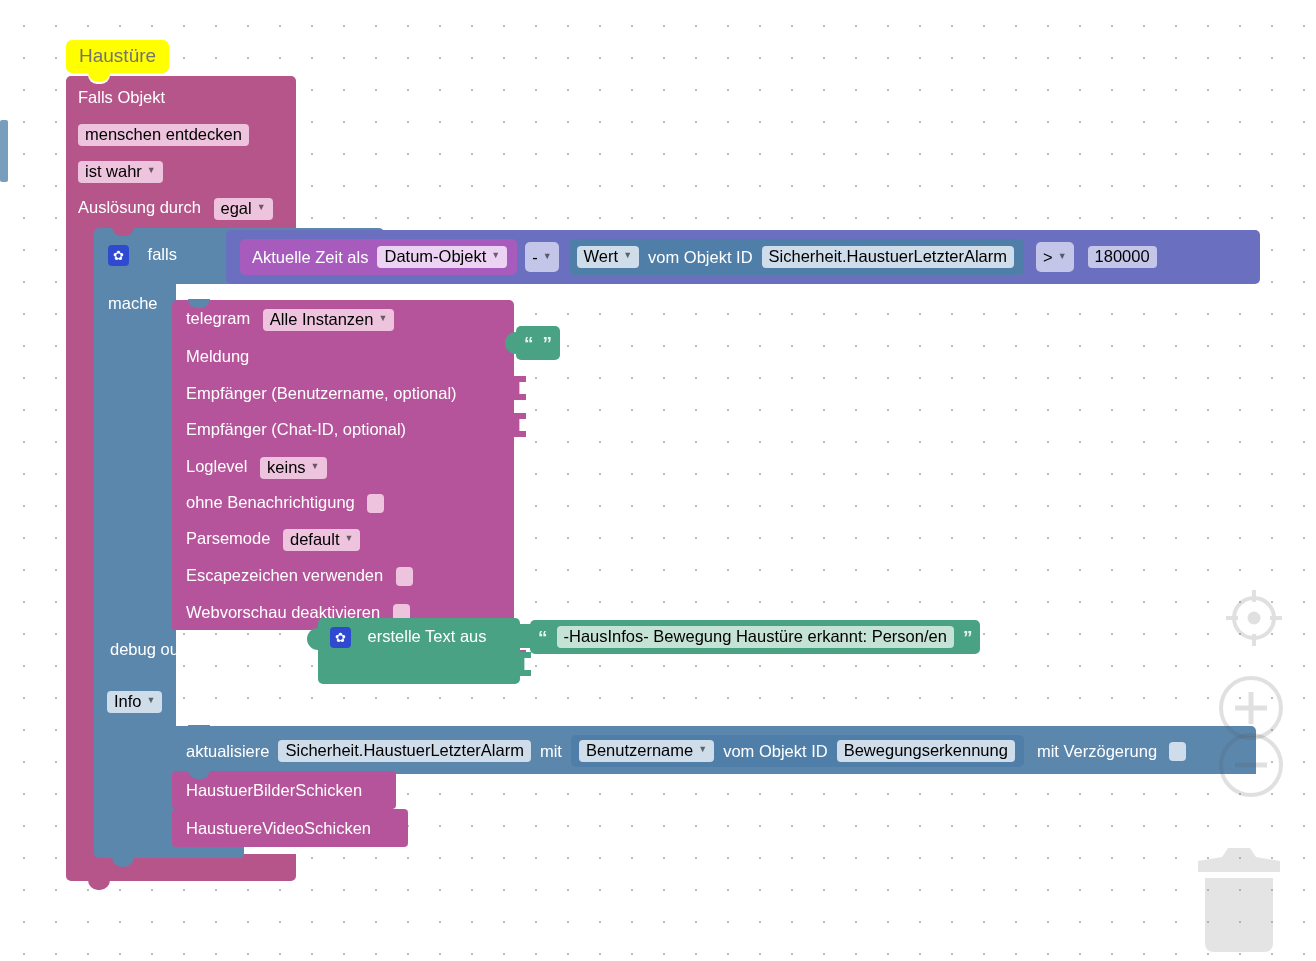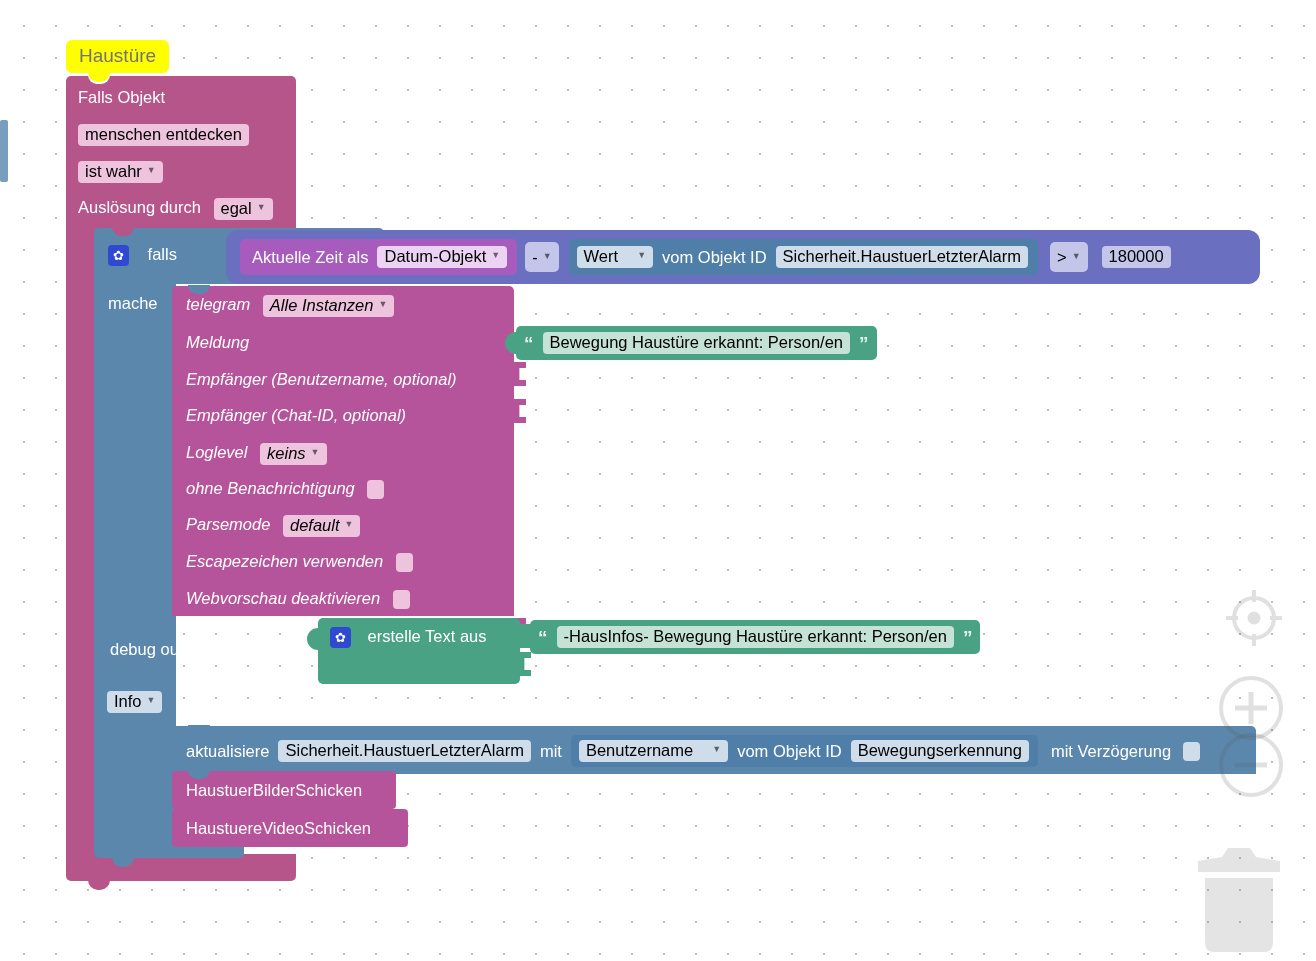--- a/index.html
+++ b/index.html
@@ -57,21 +57,21 @@
   .c-magenta   { background: #b5549a; }  
   .c-blue      { background: #5b87ad; }  
   .c-purple    { background: #6b6fc0; }  
   .c-violet    { background: #a65bbd; }  
   .c-green     { background: #4aa284; }  
   .c-steelblue { background: #4f7fa8; }  
 
   .f-pink      { background: #eec3dd; }
   .f-violetlt  { background: #edd3f3; }
   .f-purplelt  { background: #c3c6e8; }
-  .f-bluelt    { background: #cfdcea; gap: 14px; }
+  .f-bluelt    { background: #cfdcea; }
   .f-greenlt   { background: #c5e2d6; }
   .f-steel     { background: #cfdcea; }
 
   
   #name-tag {
     left: 66px; top: 40px;
     background: #ffff00;
     border-radius: 6px;
     padding: 5px 13px 6px 13px;
     font-size: 19px; color: #737373;
@@ -139,21 +139,21 @@
   #dbg-level  { position: absolute; left: 13px; top: 463px; font-size: 16.5px; }
   
   .tab-out {
     position: absolute; width: 11px; height: 22px;
     border-radius: 0 11px 11px 0;
   }
 
   
   #compare-block {
     left: 226px; top: 230px; width: 1034px; height: 54px;
-    border-radius: 12px; z-index: 12;
+    border-radius: 5px; z-index: 12;
   }
   #compare-inner { position: absolute; left: 14px; top: 9px; }
   .row-inline { display: flex; align-items: center; gap: 0; }
 
   #time-block {
     display: inline-flex; align-items: center;
     height: 36px; border-radius: 5px; padding: 0 10px 0 12px;
     font-size: 16.5px; margin-right: 8px;
   }
   #minus-field {
@@ -172,22 +172,22 @@
     margin-right: 10px;
   }
   #num-block {
     display: inline-flex; align-items: center;
     height: 32px; border-radius: 5px; padding: 0 4px;
     font-size: 16.5px;
   }
 
   
   #telegram-block {
-    left: 172px; top: 286px; width: 342px; height: 330px;
-    border-radius: 5px 5px 0 0; z-index: 14; font-style: italic;
+    left: 172px; top: 300px; width: 342px; height: 330px;
+    border-radius: 5px 5px 0 0; z-index: 14;
   }
   #telegram-notch {
     position: absolute; left: 16px; top: -1px; width: 22px; height: 9px;
     background: #5b87ad; border-radius: 0 0 11px 11px;
   }
   .tg-row { position: absolute; left: 14px; font-size: 16.5px; }
   .socket {
     position: absolute; right: -12px; width: 12px; height: 24px;
     background: #b5549a;
     clip-path: polygon(0 0, 100% 0, 100% 25%, 45% 25%, 45% 75%, 100% 75%, 100% 100%, 0 100%);
@@ -426,23 +426,20 @@
 
     <div class="tg-row" style="top:303px;">
       <span class="lbl">Webvorschau deaktivieren</span>
       <span class="chk f-pink" style="margin-left:8px;"></span>
     </div>
   </div>
 
   <div class="blk text-blk c-green" id="msg-text">
     <div id="msg-text-tab"></div>
     <span class="quote">“</span>
-    <span class="field f-greenlt">
-      <span>Bewegung Haustüre erkannt: Person/en</span>
-    </span>
     <span class="quote">”</span>
   </div>
 
   <div class="blk c-green" id="join-block">
     <div id="join-tab"></div>
     <div id="join-inner">
       <span class="gear">✿</span>
       <span class="lbl" style="margin-left:12px;">erstelle Text aus</span>
     </div>
     <div id="join-socket"></div>

